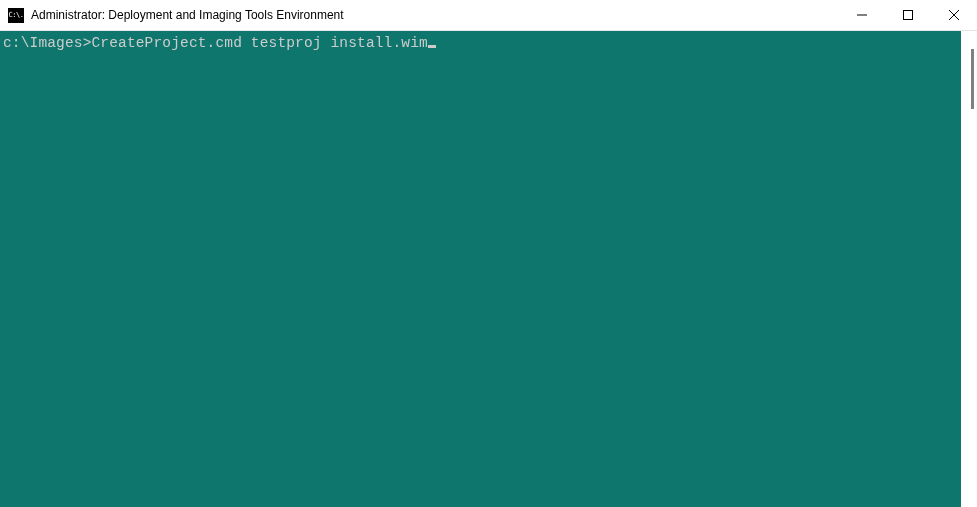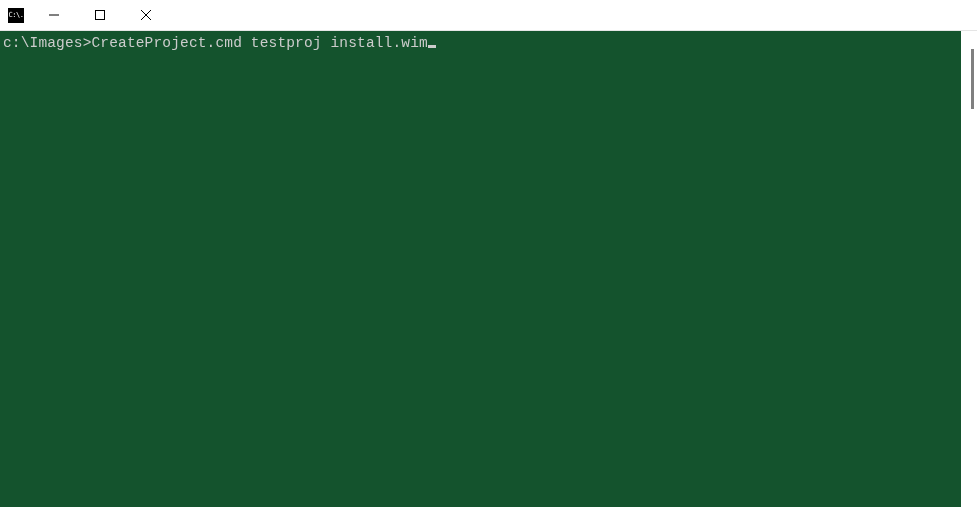--- a/index.html
+++ b/index.html
@@ -56,21 +56,21 @@
       align-items: center;
       justify-content: center;
       cursor: pointer;
     }
     .window-control svg {
       width: 10px;
       height: 10px;
     }
     .terminal-area {
       height: calc(100% - 31px);
-      background: #14532d;
+      background: #0f766e;
       position: relative;
       display: flex;
     }
     .terminal-content {
       flex: 1;
       padding: 4px 3px;
       font-family: Consolas, "Courier New", monospace;
       font-size: 14.5px;
       color: #cccccc;
       letter-spacing: 0.15px;
@@ -105,20 +105,21 @@
       border-radius: 0;
     }
   </style>
 </head>
 <body>
 
 <div class="titlebar">
   <div class="titlebar-icon">
     <span class="titlebar-icon-inner">C:\.</span>
   </div>
+  <div class="titlebar-title">Administrator: Deployment and Imaging Tools Environment</div>
   <div class="window-controls">
     <div class="window-control">
       <svg viewBox="0 0 10 10">
         <line x1="0" y1="5" x2="10" y2="5" stroke="#000000" stroke-width="1"></line>
       </svg>
     </div>
     <div class="window-control">
       <svg viewBox="0 0 10 10">
         <rect x="0.5" y="0.5" width="9" height="9" stroke="#000000" stroke-width="1" fill="none"></rect>
       </svg>

